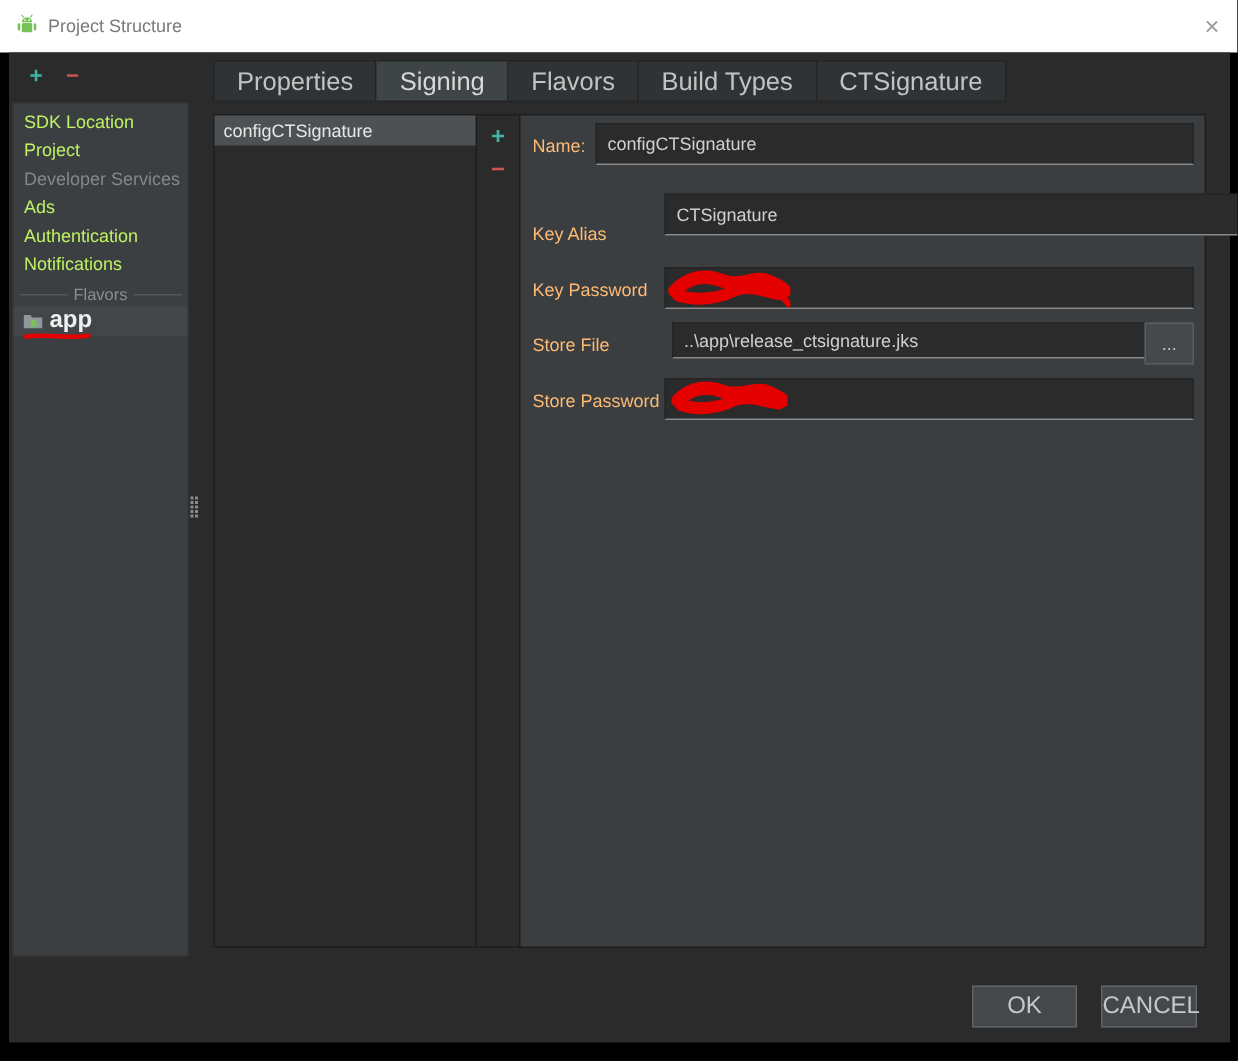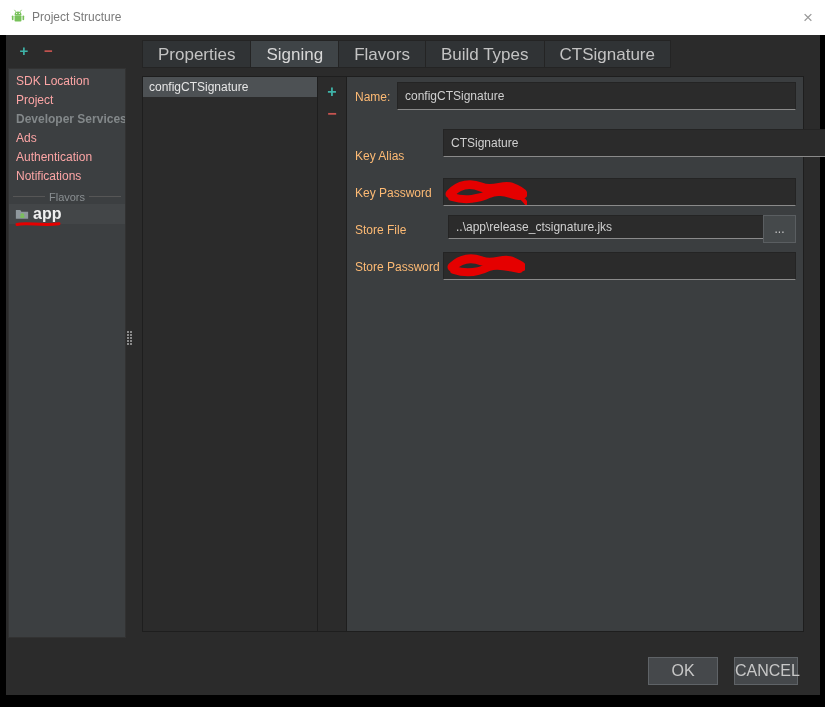--- a/index.html
+++ b/index.html
@@ -18,23 +18,23 @@
 
   
   .nav-toolbar { position:absolute; left:8px; top:7px; height:20px; }
   .tb-ico { display:inline-block; width:20px; text-align:center; font-size:15px; font-weight:bold; cursor:default; }
   .tb-add { color:#3fb3a8; }
   .tb-del { color:#c75450; }
 
   
   .sidebar { position:absolute; left:2px; top:33px; width:118px; height:570px;
              background:#3c3f41; border:1px solid #323232; }
-  .side-item { height:19px; line-height:19px; padding-left:7px; font-size:12px; color:#fca5a5;
+  .side-item { height:19px; line-height:19px; padding-left:7px; font-size:12px; color:#bef264;
                white-space:nowrap; overflow:hidden; }
-  .side-item.header { color:#83888a;font-weight:bold; }
+  .side-item.header { color:#83888a; }
   .modules-sep { display:flex; align-items:center; height:15px; margin-top:3px; color:#8a8f92; font-size:11px; }
   .modules-sep:before, .modules-sep:after { content:""; flex:1; border-top:1px solid #565656; margin:0 4px; }
   .module-row { position:relative; height:20px; line-height:20px; background:#434648; color:#f0f0f0;
                 font-weight:bold; font-size:16px; padding-left:6px; display:flex; align-items:center; gap:4px; }
   .module-row svg { flex:0 0 auto; }
   .app-underline { position:absolute; left:6px; top:17px; }
 
   
   .grip { position:absolute; left:121px; top:296px; display:grid; grid-template-columns:2px 2px;
           grid-auto-rows:2px; gap:1px; }

